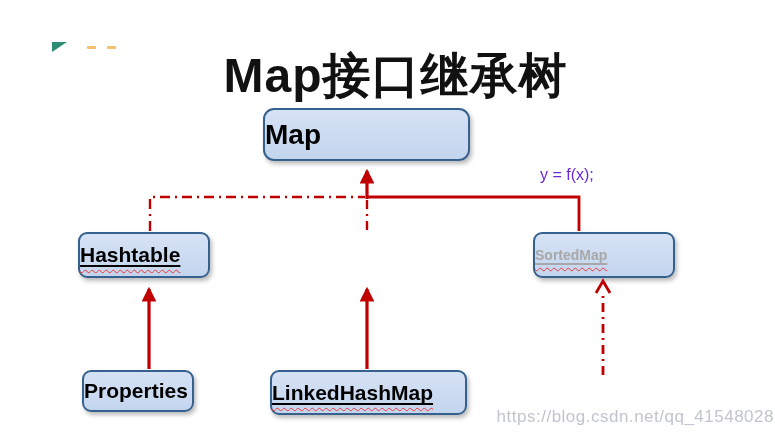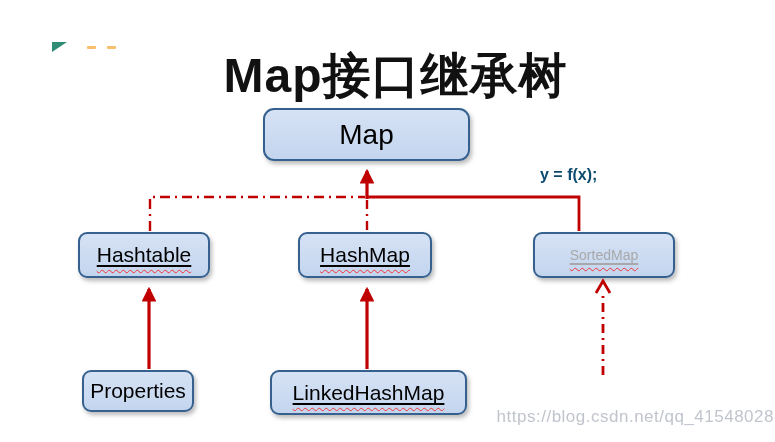--- a/index.html
+++ b/index.html
@@ -5,30 +5,30 @@
   html,body{margin:0;padding:0;background:#fff;}
   .stage{
     position:relative;width:775px;height:442px;background:#ffffff;
     overflow:hidden;font-family:"Liberation Sans","DejaVu Sans",sans-serif;
   }
   .title{
     position:absolute;left:0;top:44px;width:775px;text-align:center;
     font-size:48px;font-weight:bold;color:#111;letter-spacing:1px;padding-left:8px;
   }
   .annotation{
-    position:absolute;left:540px;top:110px;font-size:16px;color:#0c4a6e;
-    line-height:26px;white-space:pre;font-weight:bold;
+    position:absolute;left:540px;top:110px;font-size:16px;color:#6d28d9;
+    line-height:26px;white-space:pre;
   }
   .node{
     position:absolute;box-sizing:border-box;
     background:linear-gradient(#d6e2f5,#c3d5ee);
     border:2.5px solid #36618f;border-radius:9px;
     box-shadow:2px 3px 4px rgba(60,60,60,.35);
-    display:flex;align-items:center;justify-content:center;
-    color:#000;font-weight:normal;
+    display:flex;align-items:center;justify-content:flex-start;
+    color:#000;font-weight:bold;
   }
   .node-map{left:263px;top:108px;width:207px;height:53px;font-size:28px;border-radius:11px;}
   .node-hashtable{left:78px;top:232px;width:132px;height:46px;font-size:21px;}
   .node-hashmap{left:298px;top:232px;width:134px;height:46px;font-size:21px;}
   .node-sortedmap{left:533px;top:232px;width:142px;height:46px;font-size:14px;color:#a8a8a8;}
   .node-properties{left:82px;top:370px;width:112px;height:42px;font-size:21px;}
   .node-linkedhashmap{left:270px;top:370px;width:197px;height:45px;font-size:21px;}
   .node-treemap{left:532px;top:376px;width:143px;height:49px;font-size:22px;}
   .u-line{
     text-decoration:underline;text-decoration-thickness:2px;
@@ -66,23 +66,20 @@
     <div>y =  x*2 + 3;</div>
   </div>
 
   <div class="node node-map">
     <span>Map</span>
   </div>
 
   <div class="node node-hashtable">
     <span class="u-line"><span class="u-wavy">Hashtable</span></span>
   </div>
-  <div class="node node-hashmap">
-    <span class="u-line"><span class="u-wavy">HashMap</span></span>
-  </div>
   <div class="node node-sortedmap">
     <span class="u-line"><span class="u-wavy">SortedMap</span></span>
   </div>
 
   <div class="node node-properties">
     <span>Properties</span>
   </div>
   <div class="node node-linkedhashmap">
     <span class="u-line"><span class="u-wavy">LinkedHashMap</span></span>
   </div>

